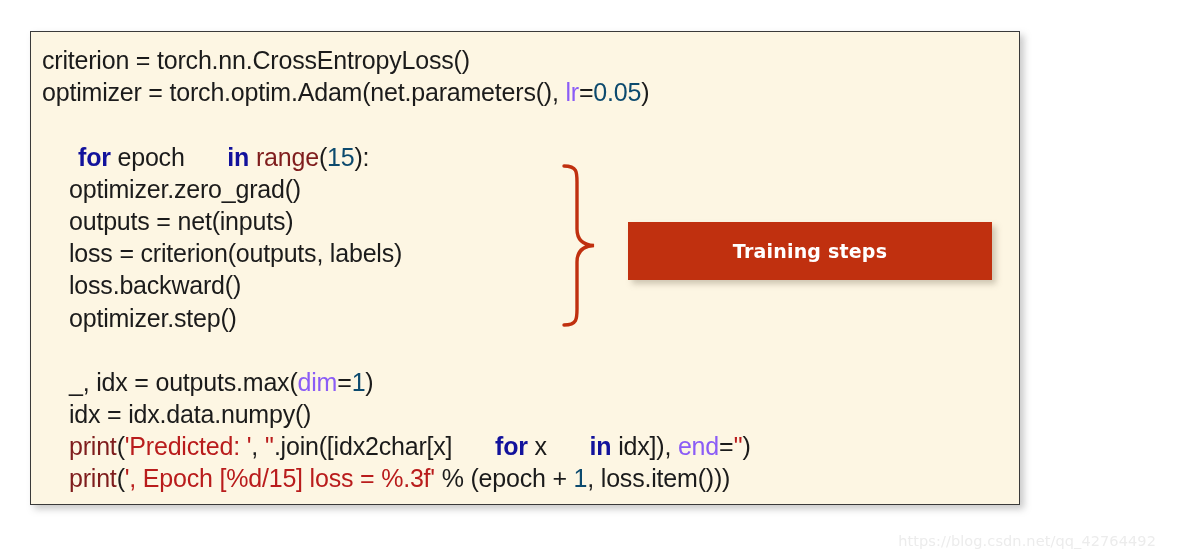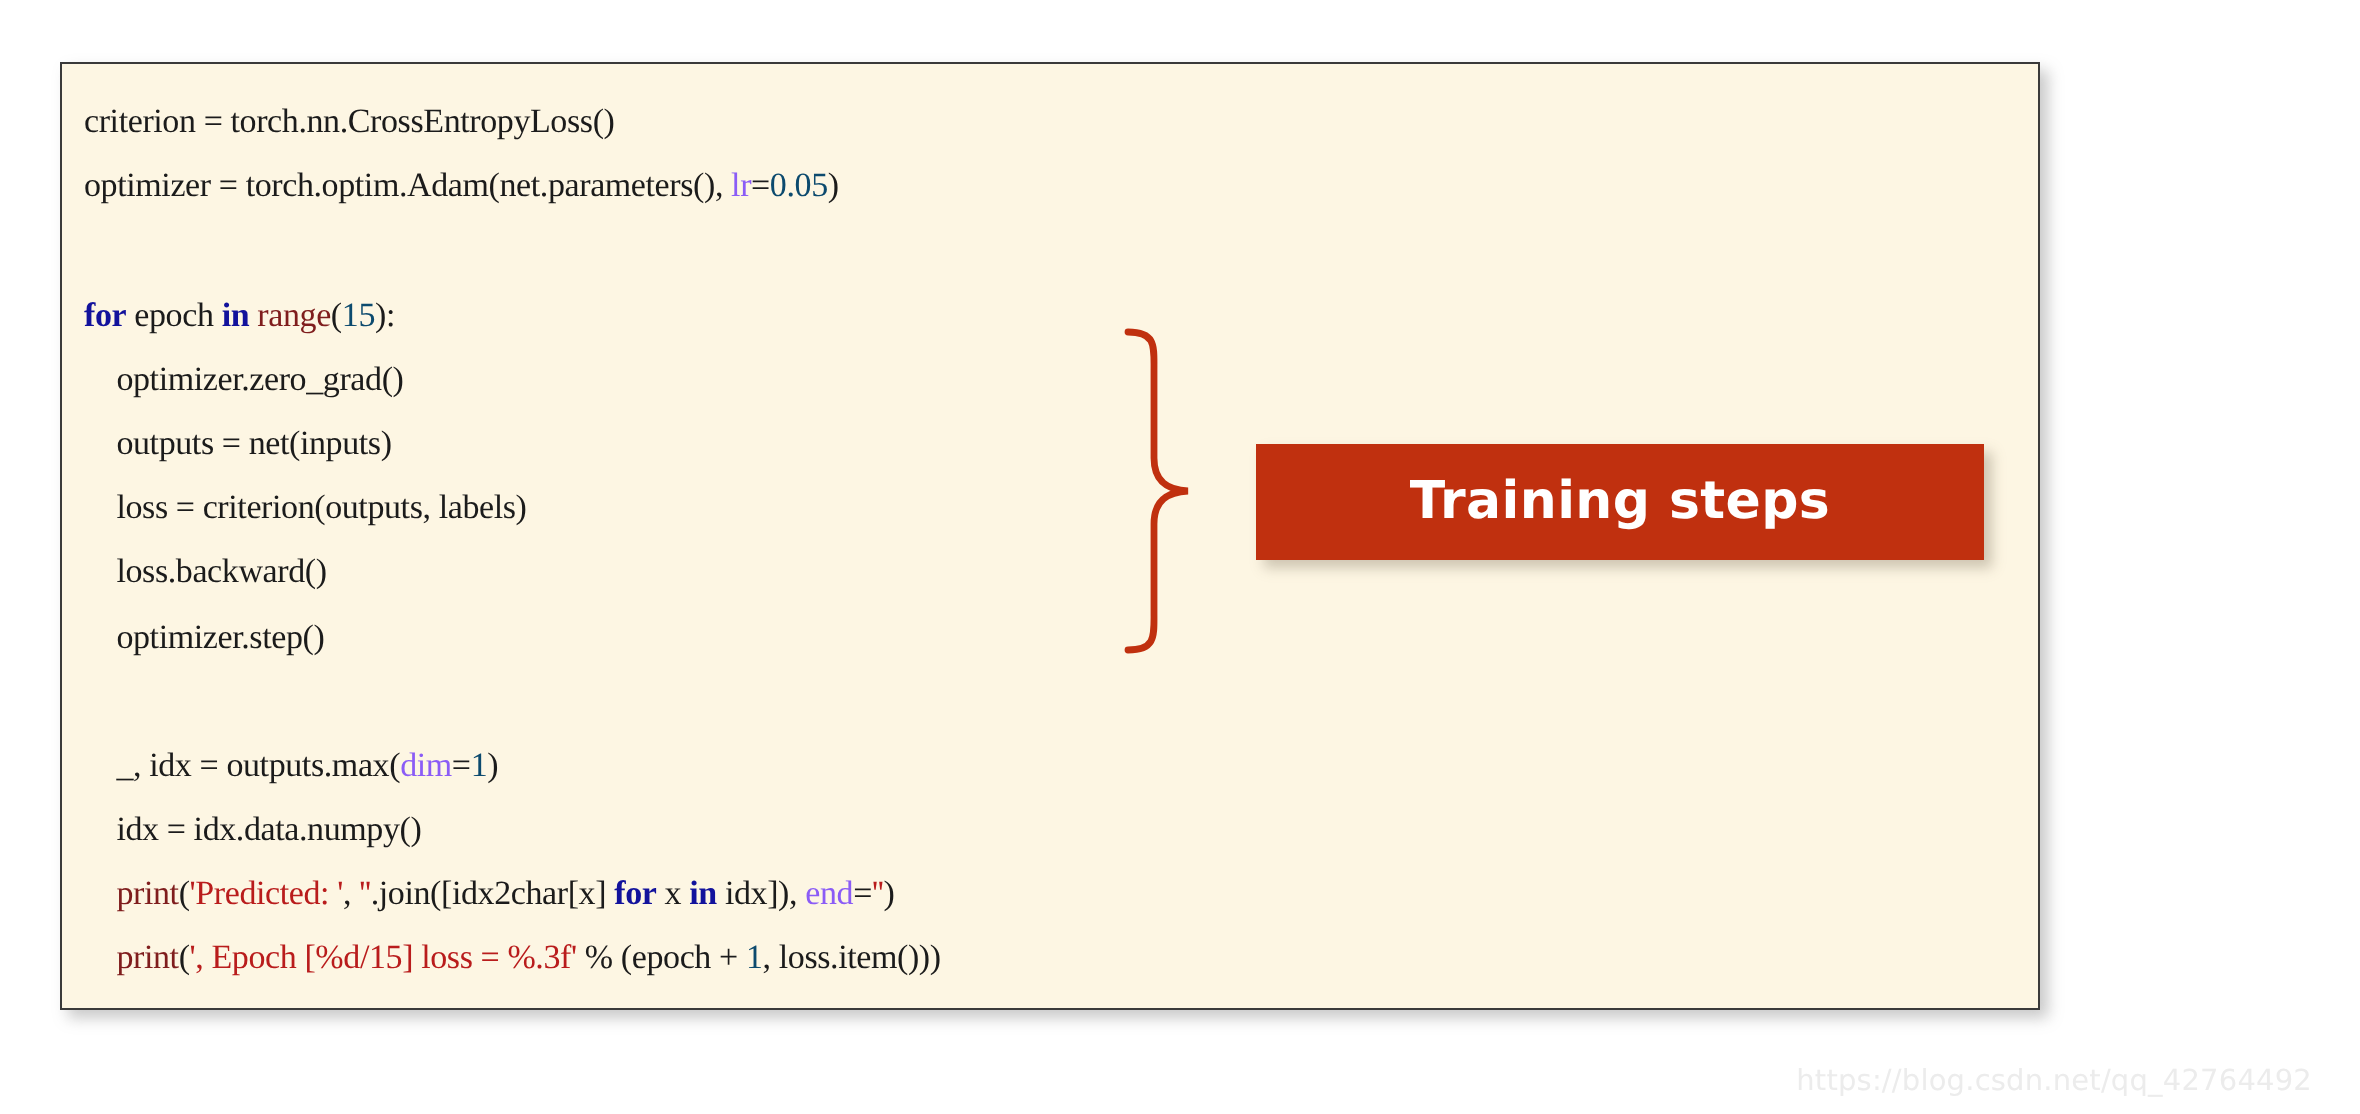--- a/index.html
+++ b/index.html
@@ -40,25 +40,25 @@
     white-space: pre;
     color: #1b1b1b;
   }
   
   #code-block .ln {
     display: block;
     height: 32.2px;
     white-space: pre;
   }
   #code-block .tok {
-    font-family: Liberation Serif, serif;
-    font-size: 17px;
+    font-family: Liberation Sans, sans-serif;
+    font-size: 25px;
   }
   .t-plain   { color: #1b1b1b; }
-  .t-kw      { color: #12129c; font-weight: bold; }
+  .t-kw      { color: #12129c; font-weight: bold; margin-left: 36px; }
   .t-builtin { color: #7f1d1d; }
   .t-num     { color: #0c4a6e; }
   .t-str     { color: #b91c1c; }
   .t-kwarg   { color: #8b5cf6; }
   .t-op      { color: #1b1b1b; }
 
   
   #brace {
     position: absolute;
     left: 560px;
@@ -78,21 +78,21 @@
     background: #c0300f;
     box-shadow: 4px 4px 6px rgba(150,140,120,0.45);
     display: flex;
     align-items: center;
     justify-content: center;
   }
   #banner-label {
     color: #ffffff;
     font-family: "DejaVu Sans", "Liberation Sans", sans-serif;
     font-weight: bold;
-    font-size: 26px;
+    font-size: 19px;
     letter-spacing: 0.2px;
   }
 
   #watermark {
     position: absolute;
     right: 24px;
     bottom: 8px;
     color: #ececec;
     font-family: "DejaVu Sans", "Liberation Sans", sans-serif;
     font-size: 14.5px;

